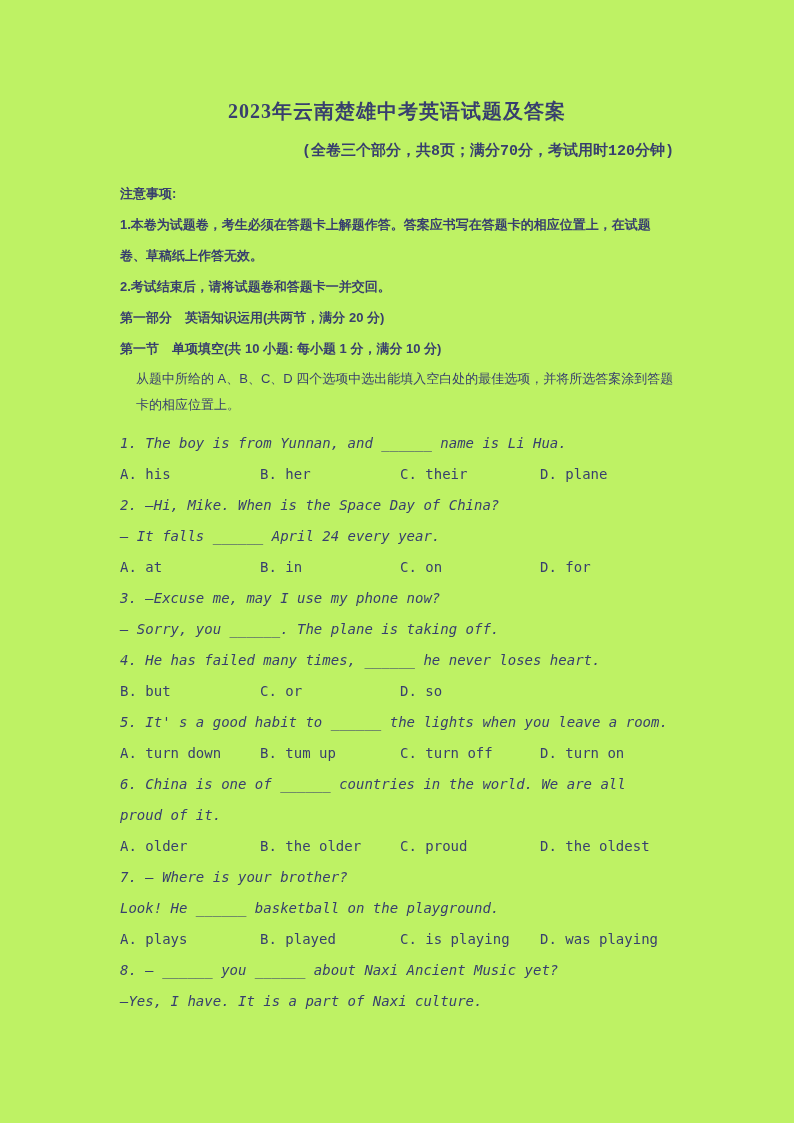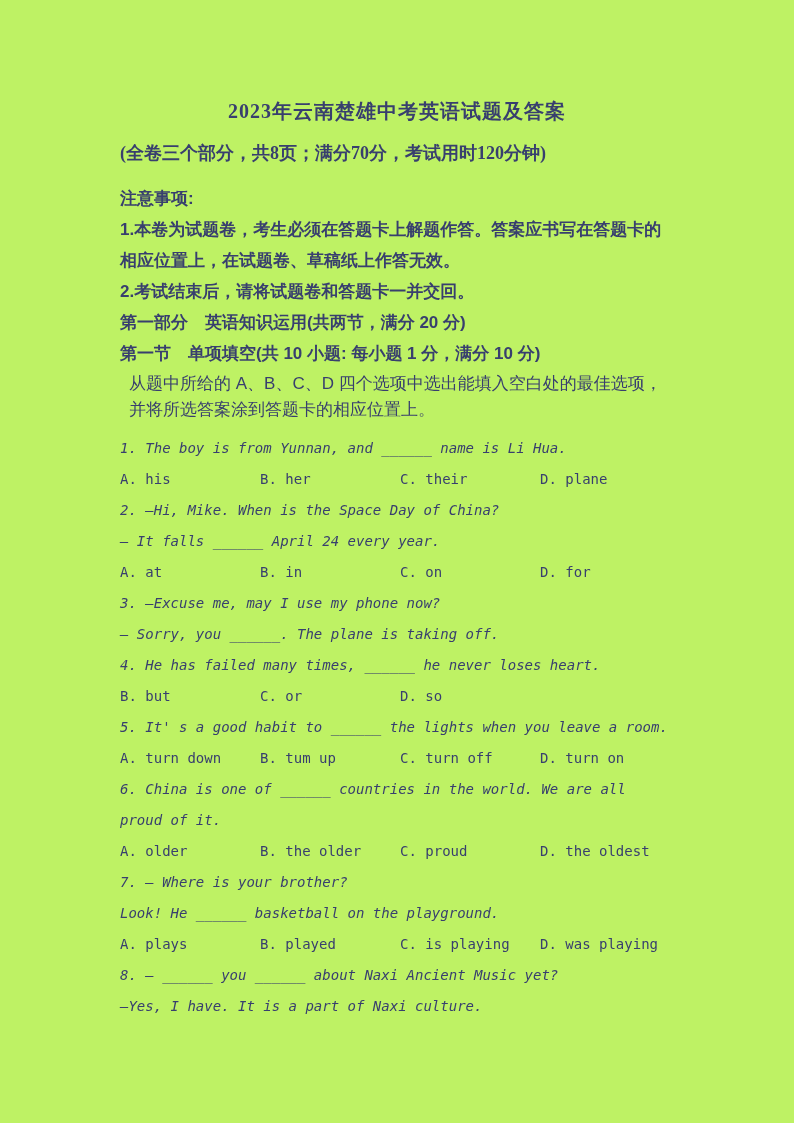--- a/index.html
+++ b/index.html
@@ -14,37 +14,37 @@
   }
   .title {
     text-align: center;
     font-family: "Liberation Serif", serif;
     font-weight: bold;
     font-size: 20px;
     margin: 0 0 16px 0;
     letter-spacing: 1px;
   }
   .subtitle {
-    text-align: left;
-    font-family: Liberation Serif, serif;
+    text-align: right;
+    font-family: Liberation Mono, monospace;
     font-weight: bold;
-    font-size: 18px;
+    font-size: 15px;
     margin: 0 0 18px 0;
   }
   .cn {
-    font-size: 17px;
+    font-size: 13px;
     line-height: 31px;
     margin: 0;
     font-weight: bold;
   }
   .cn.regular {
     font-weight: normal;
     line-height: 26px;
   }
-  .instruction-block { margin: 2px 0 10px 9px; }
+  .instruction-block { margin: 2px 0 10px 16px; }
   .mono {
     font-family: "DejaVu Sans Mono", monospace;
     font-size: 14px;
     line-height: 31px;
     margin: 0;
     white-space: pre-wrap;
     font-style: italic;
   }
   .options {
     display: grid;

